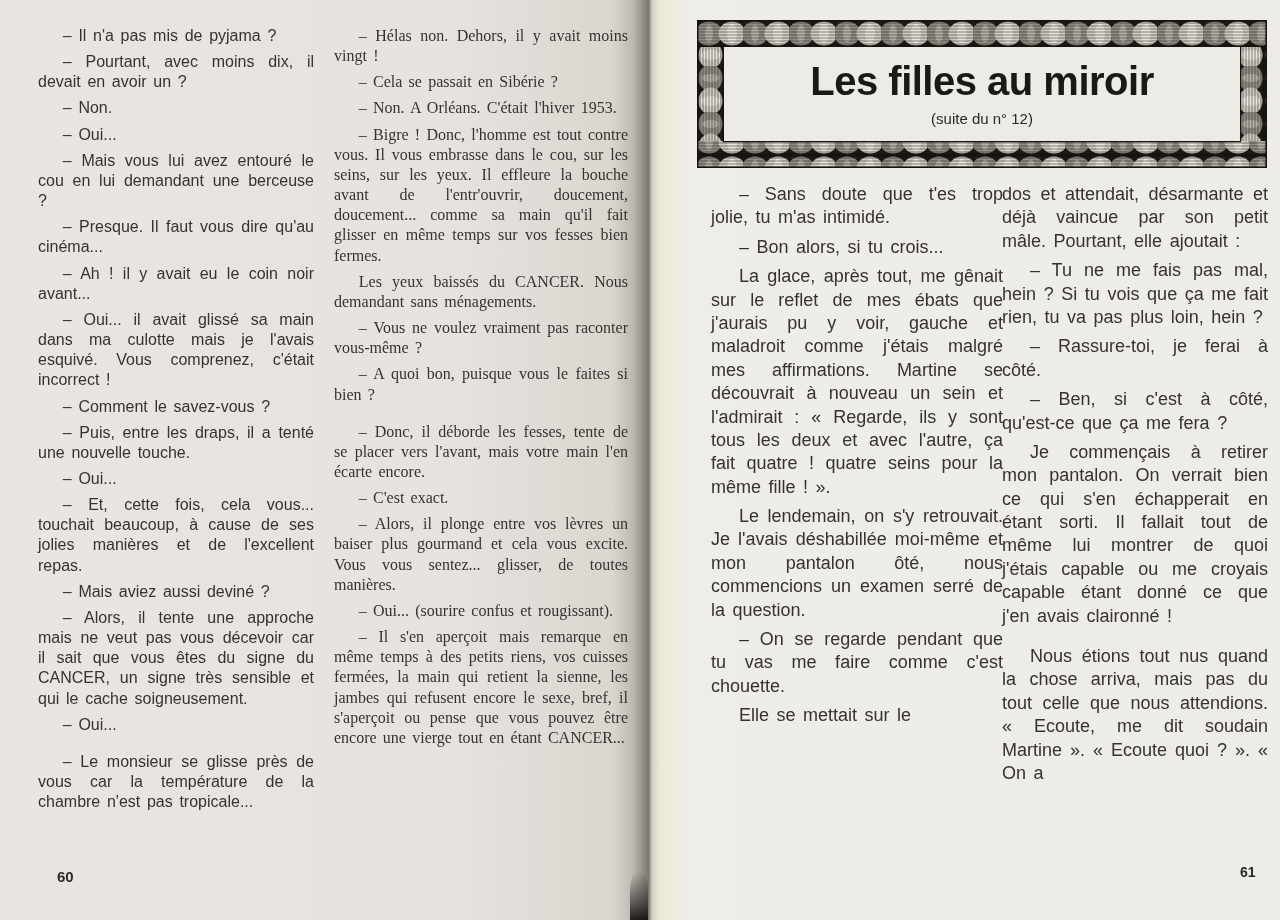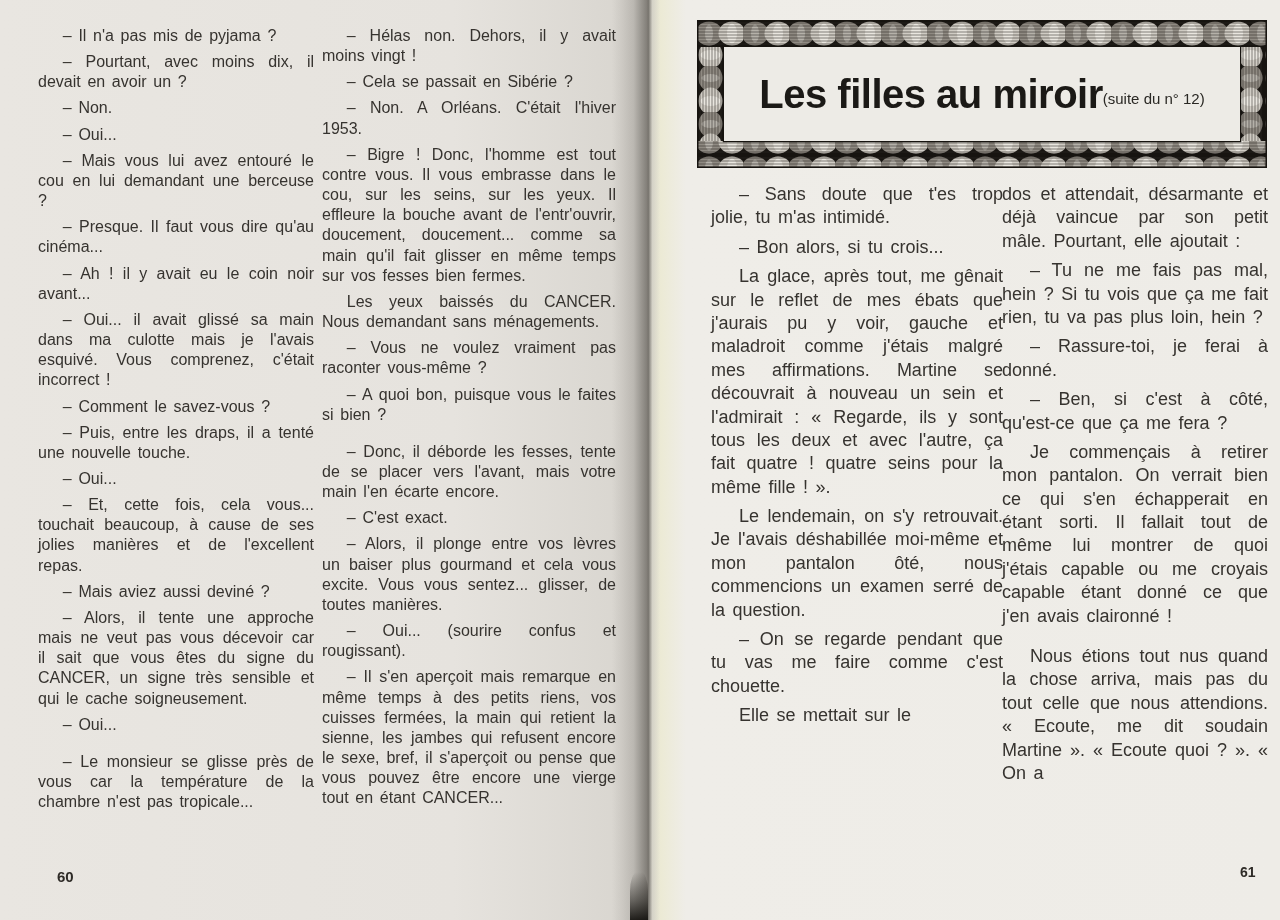--- a/index.html
+++ b/index.html
@@ -28,33 +28,33 @@
     background:linear-gradient(to bottom,rgba(30,28,24,0) 0%,rgba(30,28,24,.55) 60%,rgba(15,13,10,.9) 100%);
     border-radius:40% 40% 0 0;
     pointer-events:none;
   }
   .col{position:absolute;color:#36332f;}
   .col p{margin:0 0 6px;text-indent:1.55em;text-align:justify;word-spacing:.14em;}
   .col p.cont{text-indent:0;}
   .col p.gap{margin-top:17px;}
   .lp-col{font-size:16px;line-height:1.26;}
   .lp-col1{left:38px;top:26px;width:276px;}
-  .lp-col2{left:322px;top:26px;width:294px;}
+  .lp-col2{left:334px;top:26px;width:294px;font-family:Liberation Serif, serif;}
   .rp-col{font-size:18px;line-height:1.30;}
   .rp-col1{left:695px;top:183px;width:292px;margin-left:16px;}
   .rp-col2{left:1002px;top:183px;width:266px;}
   .pagenum{position:absolute;font-weight:bold;color:#2e2b27;}
   .pagenum-left{left:57px;top:868px;font-size:15px;}
   .pagenum-right{left:1240px;top:864px;font-size:14px;}
   .article-header{position:absolute;left:697px;top:20px;width:570px;height:148px;}
   .article-header svg{position:absolute;left:0;top:0;}
   .title-inner{
     position:absolute;left:27px;top:27px;width:516px;height:94px;
     background:#edebe6;
-    display:flex;align-items:center;justify-content:center;
+    display:flex;flex-direction:column;align-items:center;justify-content:center;
   }
   .article-title{
     font-size:40px;font-weight:bold;color:#1b1916;letter-spacing:-.5px;
     margin:0;line-height:1;
   }
   .article-subtitle{font-size:15px;color:#2a2824;margin-top:9px;text-align:center;}
 </style>
 </head>
 <body>
 
@@ -154,21 +154,21 @@
     <p>– Bon alors, si tu crois...</p>
     <p>La glace, après tout, me gênait sur le reflet de mes ébats que j'aurais pu y voir, gauche et maladroit comme j'étais malgré mes affirmations. Martine se découvrait à nouveau un sein et l'admirait : « Regarde, ils y sont tous les deux et avec l'autre, ça fait quatre ! quatre seins pour la même fille ! ».</p>
     <p>Le lendemain, on s'y retrouvait. Je l'avais déshabillée moi-même et mon pantalon ôté, nous commencions un examen serré de la question.</p>
     <p>– On se regarde pendant que tu vas me faire comme c'est chouette.</p>
     <p>Elle se mettait sur le</p>
   </div>
 
   <div class="col rp-col rp-col2">
     <p class="cont">dos et attendait, désarmante et déjà vaincue par son petit mâle. Pourtant, elle ajoutait :</p>
     <p>– Tu ne me fais pas mal, hein ? Si tu vois que ça me fait rien, tu va pas plus loin, hein ?</p>
-    <p>– Rassure-toi, je ferai à donné.</p>
+    <p>– Rassure-toi, je ferai à côté.</p>
     <p>– Ben, si c'est à côté, qu'est-ce que ça me fera ?</p>
     <p>Je commençais à retirer mon pantalon. On verrait bien ce qui s'en échapperait en étant sorti. Il fallait tout de même lui montrer de quoi j'étais capable ou me croyais capable étant donné ce que j'en avais claironné !</p>
     <p class="gap">Nous étions tout nus quand la chose arriva, mais pas du tout celle que nous attendions. « Ecoute, me dit soudain Martine ». « Ecoute quoi ? ». « On a</p>
   </div>
 
   <div class="pagenum pagenum-right">61</div>
 
 </div>
 
 </body></html>

